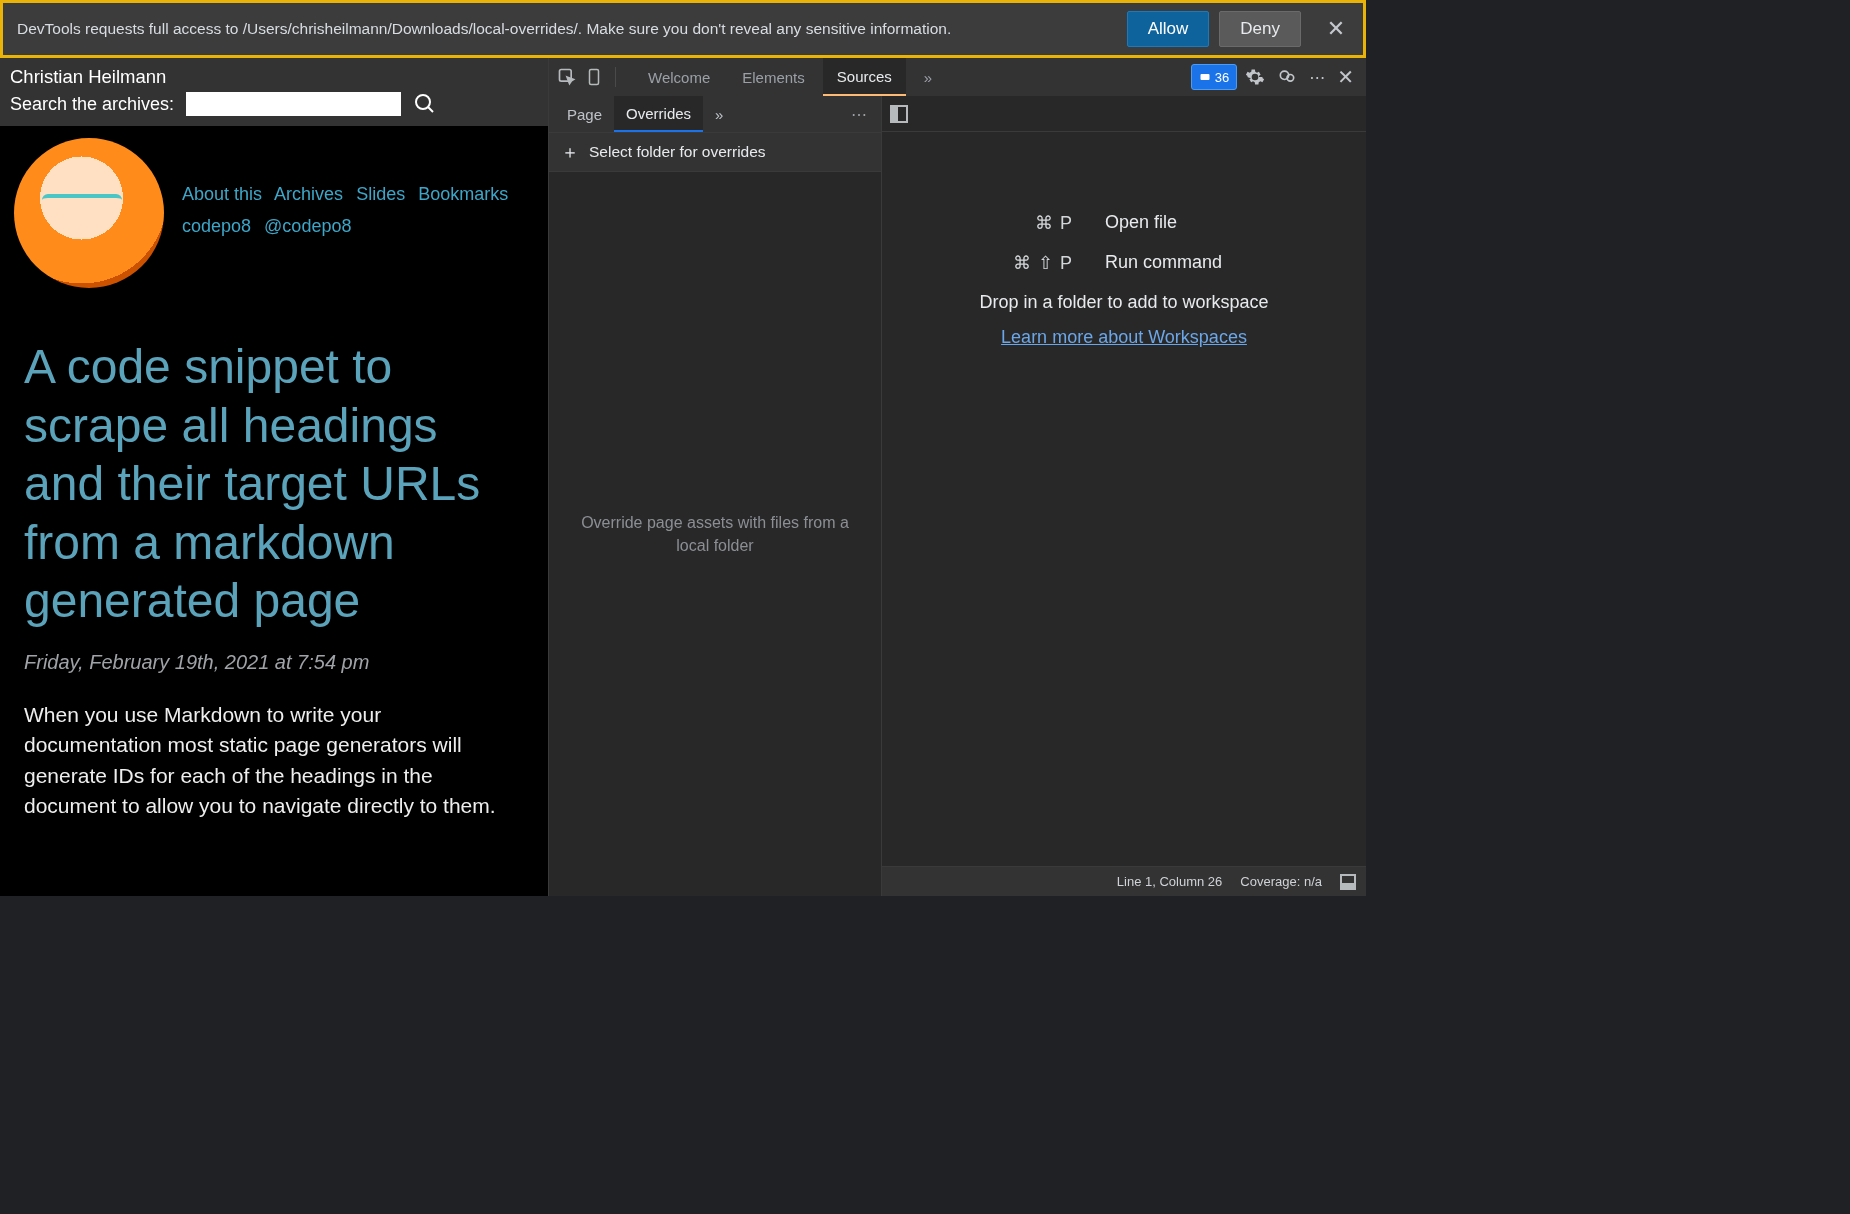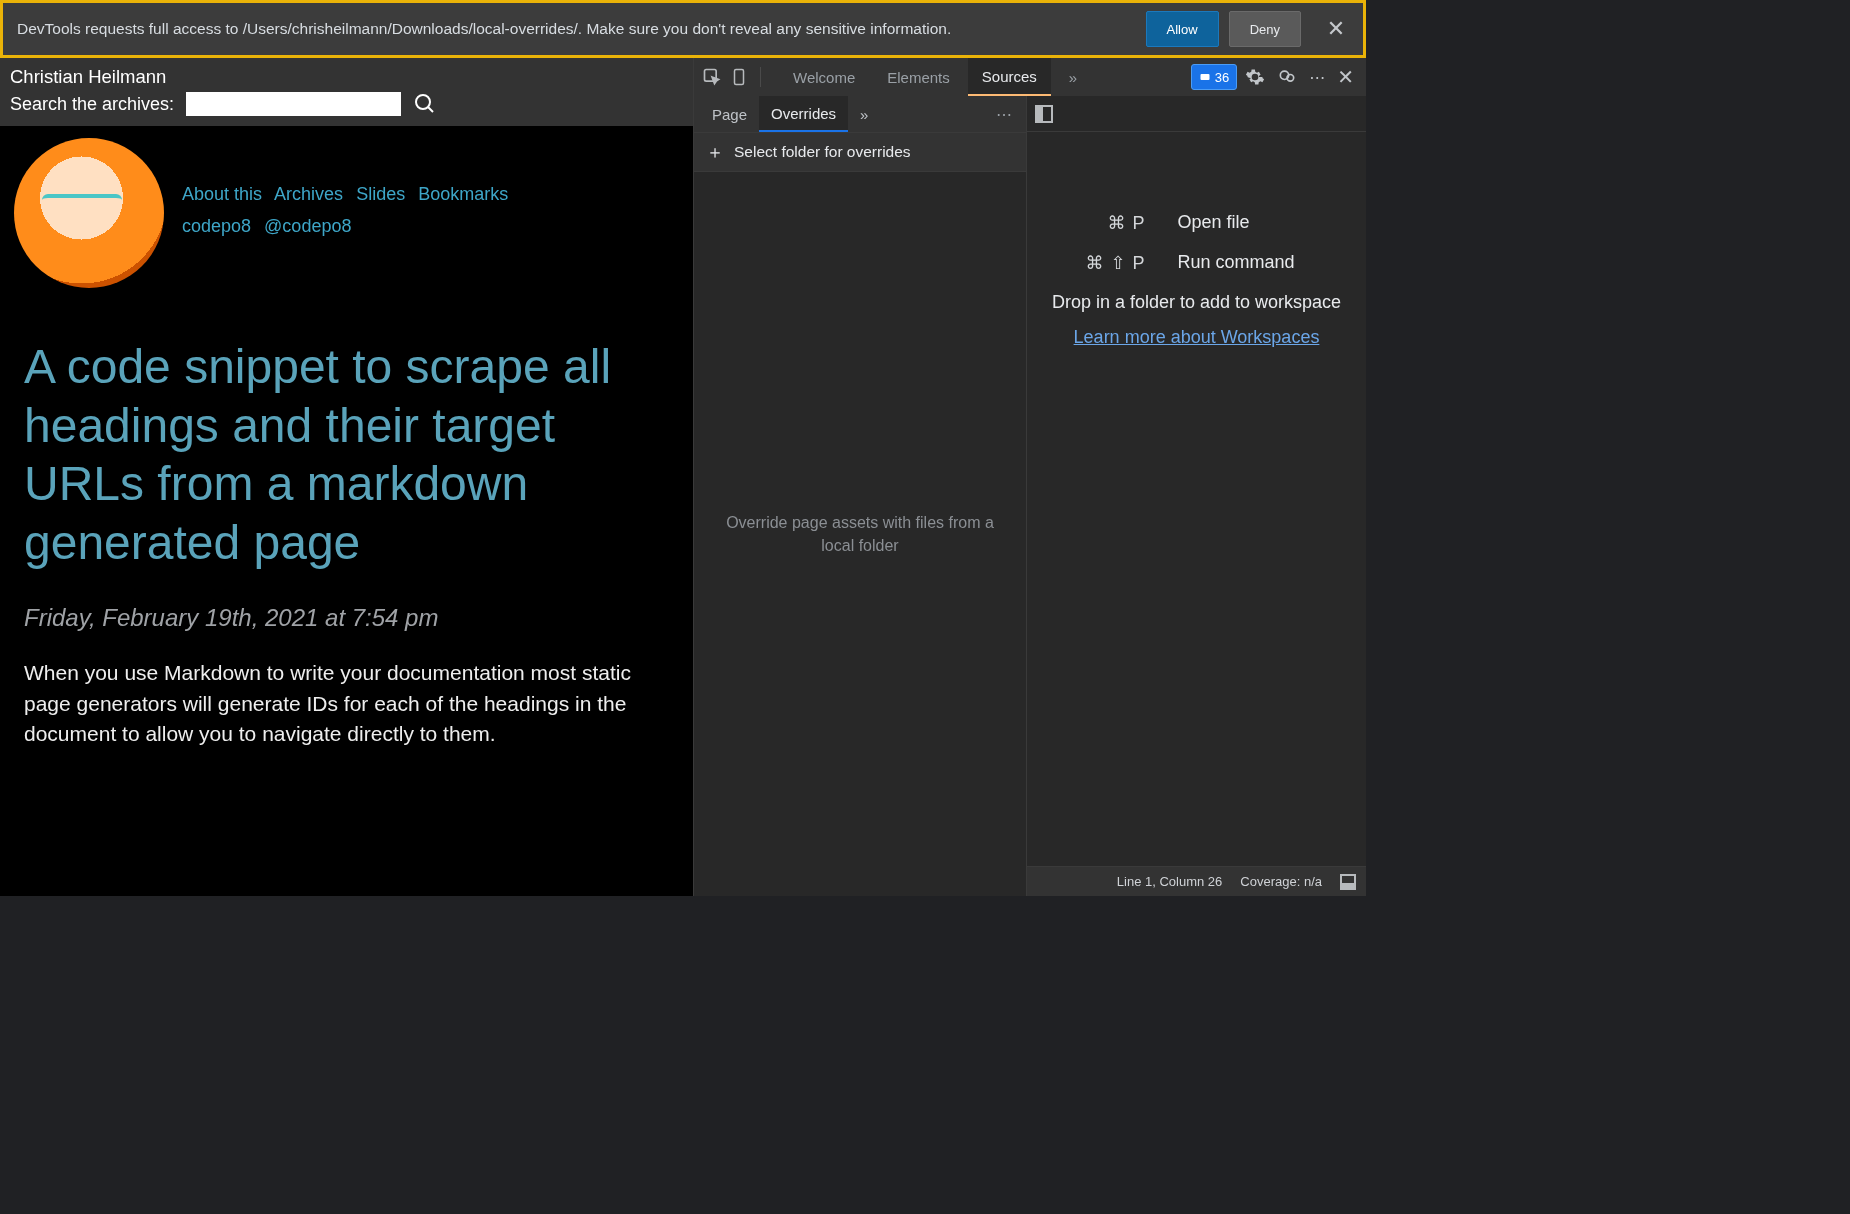--- a/index.html
+++ b/index.html
@@ -28,21 +28,21 @@
     .notification-text {
       flex: 1;
       font-size: 15.5px;
       line-height: 1.35;
       color: #d8dde2;
       padding-right: 10px;
     }
     .btn {
       height: 36px;
       padding: 0 20px;
-      font-size: 13px;
+      font-size: 17px;
       border: none;
       border-radius: 2px;
       cursor: pointer;
       margin-left: 10px;
     }
     .btn-allow { background: #0e639c; color: #fff; border: 1px solid #1b79bd; }
     .btn-deny  { background: #5a5a5a; color: #e8eaed; border: 1px solid #6a6a6a; }
     .close-x {
       margin-left: 22px;
       cursor: pointer;
@@ -53,21 +53,21 @@
 
     
     .split {
       position: absolute;
       top: 58px; left: 0; right: 0; bottom: 0;
       display: flex;
     }
 
     
     .site {
-      width: 693px;
+      width: 548px;
       background: #000;
       color: #fff;
       overflow: hidden;
       position: relative;
     }
     .site-top {
       background: #333;
       padding: 8px 10px 10px 10px;
     }
     .site-name { font-size: 18.5px; font-weight: 400; }
@@ -104,22 +104,22 @@
     .article-title {
       color: #5aa3ba;
       font-size: 48px;
       font-weight: 400;
       line-height: 1.22;
       margin-top: 32px;
     }
     .article-date {
       color: #9fa2a6;
       font-style: italic;
-      font-size: 24px;
-      margin-top: 32px;
+      font-size: 20px;
+      margin-top: 20px;
     }
     .article-body {
       color: #eee;
       font-size: 21px;
       line-height: 1.45;
       margin-top: 26px;
     }
 
     
     .devtools {

